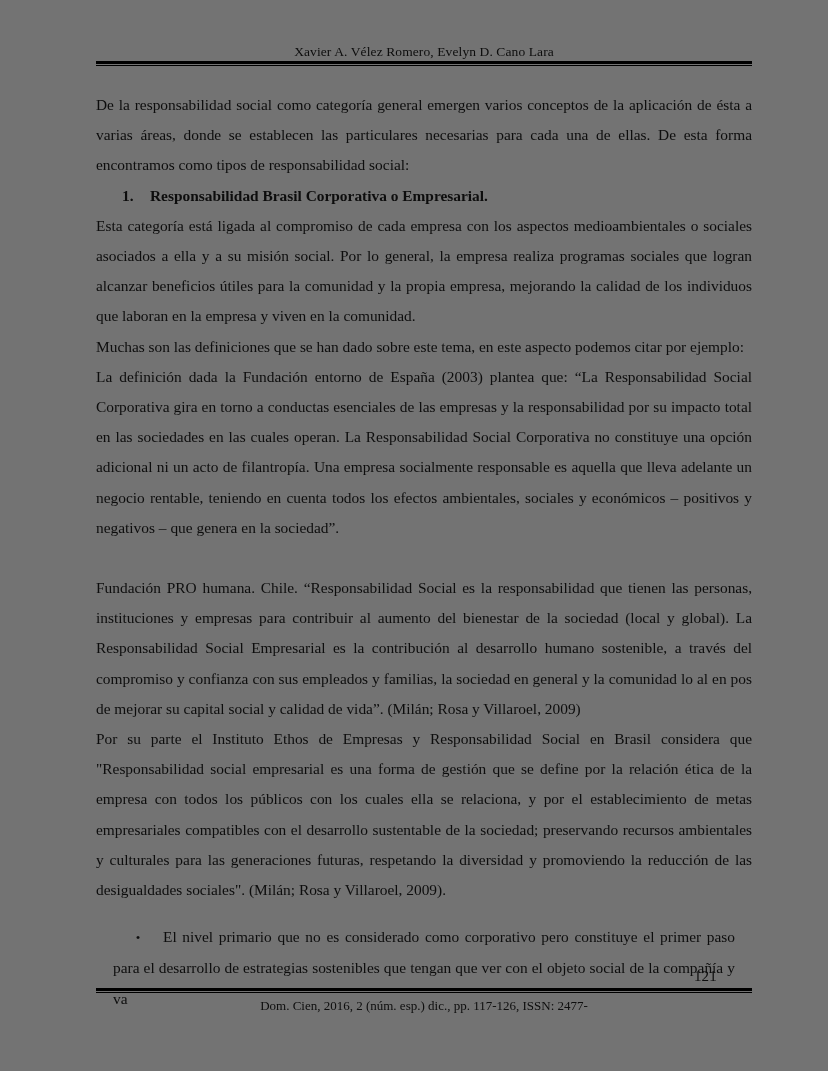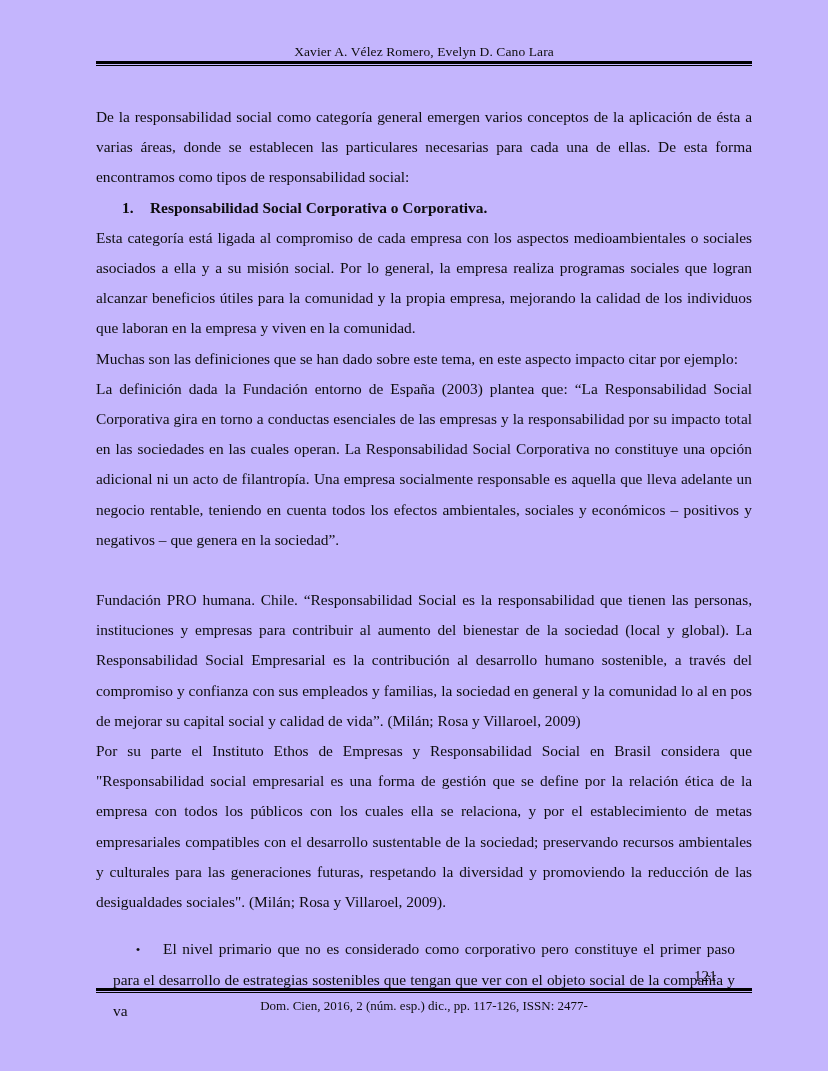--- a/index.html
+++ b/index.html
@@ -14,21 +14,21 @@
     font-family: "Liberation Serif", "DejaVu Serif", serif;
     color: #0d0d0d;
     overflow: hidden;
   }
 
   .page {
     position: absolute;
     left: 0; top: 0;
     width: 828px;
     height: 1071px;
-    background: #c4b5fd;
+    background: #737373;
   }
 
   
   .runhead {
     position: absolute;
     left: 96px;
     top: 44px;
     width: 656px;
     text-align: center;
     font-size: 13.5px;
@@ -44,21 +44,21 @@
     border-top: 3px solid #000;
     border-bottom: 1px solid #000;
     box-sizing: content-box;
     padding-bottom: 1px;
   }
 
   
   .body-col {
     position: absolute;
     left: 96px;
-    top: 102px;
+    top: 90px;
     width: 656px;
   }
 
   p.t {
     margin: 0;
     font-size: 15.4px;
     line-height: 30.2px;
     text-align: justify;
     text-justify: inter-word;
     hyphens: none;
@@ -141,26 +141,26 @@
   <div class="runhead">Xavier A. Vélez Romero, Evelyn D. Cano Lara</div>
 
   <div class="rule-top"></div>
 
   <div class="body-col">
 
     <p class="t">De la responsabilidad social como categoría general emergen varios conceptos de la aplicación de ésta a varias áreas, donde se establecen las particulares necesarias para cada una de ellas. De esta forma encontramos como tipos de responsabilidad social:</p>
 
     <div class="num-item">
       <span class="num">1.</span>
-      <span class="num-text">Responsabilidad Social Corporativa o Corporativa.</span>
+      <span class="num-text">Responsabilidad Brasil Corporativa o Empresarial.</span>
     </div>
 
     <p class="t">Esta categoría está ligada al compromiso de cada empresa con los aspectos medioambientales o sociales asociados a ella y a su misión social. Por lo general, la empresa realiza programas sociales que logran alcanzar beneficios útiles para la comunidad y la propia empresa, mejorando la calidad de los individuos que laboran en la empresa y viven en la comunidad.</p>
 
-    <p class="t">Muchas son las definiciones que se han dado sobre este tema, en este aspecto impacto citar por ejemplo:</p>
+    <p class="t">Muchas son las definiciones que se han dado sobre este tema, en este aspecto podemos citar por ejemplo:</p>
 
     <p class="t">La definición dada la Fundación entorno de España (2003) plantea que: “La Responsabilidad Social Corporativa gira en torno a conductas esenciales de las empresas y la responsabilidad por su impacto total en las sociedades en las cuales operan. La Responsabilidad Social Corporativa no constituye una opción adicional ni  un acto de filantropía. Una empresa socialmente responsable es aquella que lleva adelante un negocio rentable, teniendo en cuenta todos los efectos ambientales, sociales y económicos – positivos y negativos – que genera en la sociedad”.</p>
 
     <div class="spacer-line"></div>
 
     <p class="t">Fundación   PRO humana. Chile. “Responsabilidad Social es la responsabilidad que tienen las personas, instituciones y empresas para contribuir al aumento del bienestar de la sociedad (local y global). La Responsabilidad Social Empresarial es la contribución al desarrollo humano sostenible, a través del compromiso y confianza con sus empleados y familias, la sociedad en general y la comunidad lo al en pos de mejorar su capital social y calidad de vida”. (Milán; Rosa y Villaroel, 2009)</p>
 
     <p class="t">Por su parte el Instituto Ethos de Empresas y Responsabilidad Social en Brasil considera que "Responsabilidad social empresarial es una forma de gestión que se define por la relación ética de la empresa con todos los públicos con los cuales ella se relaciona, y por el establecimiento de metas empresariales compatibles con el desarrollo sustentable de la sociedad; preservando recursos ambientales y culturales para las generaciones futuras, respetando la diversidad y promoviendo la reducción de las desigualdades sociales". (Milán; Rosa y Villaroel, 2009).</p>
 
 

